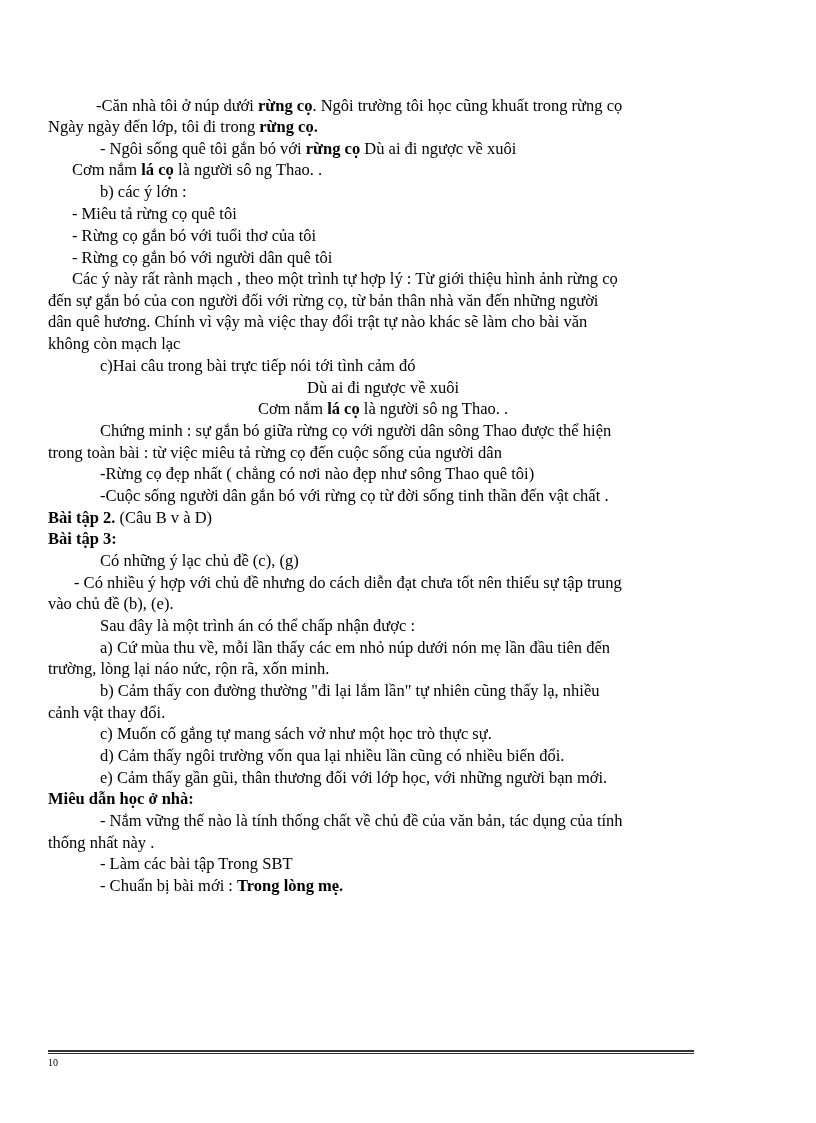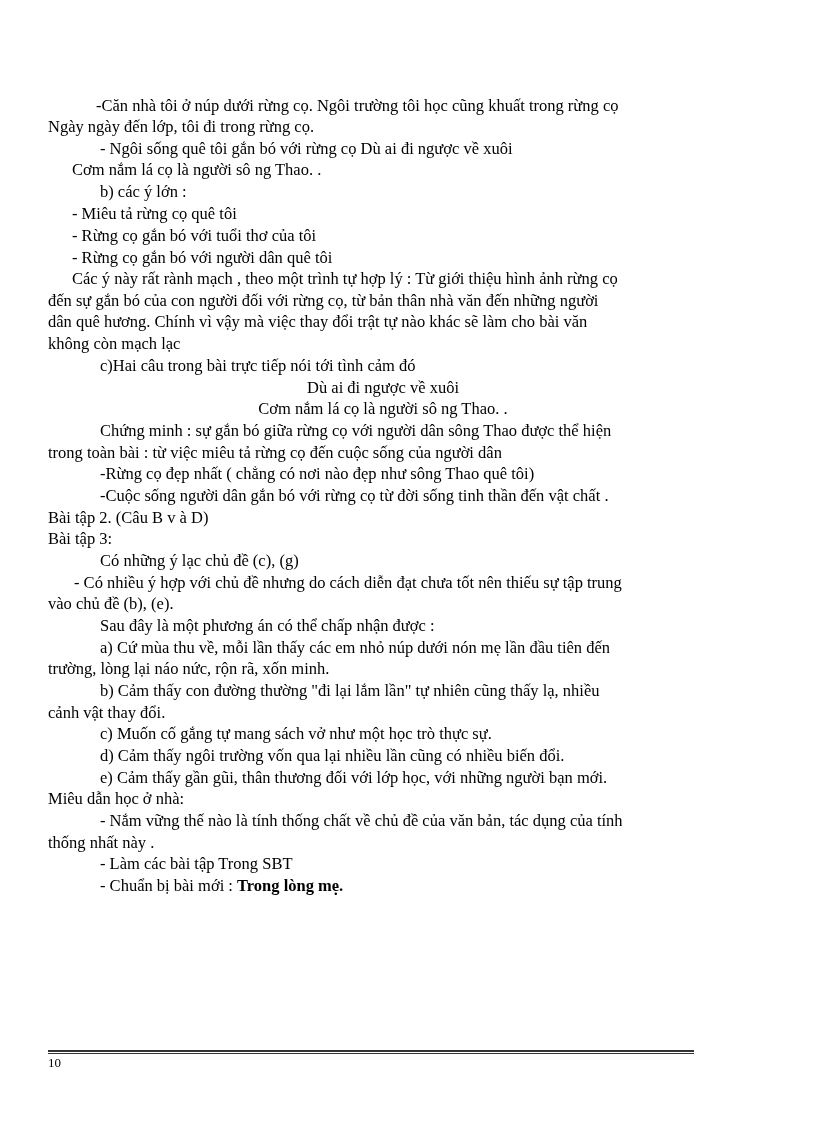--- a/index.html
+++ b/index.html
@@ -3,29 +3,29 @@
   <meta charset="utf-8">
   <style>
     html, body { margin: 0; padding: 0; background: #ffffff; }
     body {
       width: 816px; height: 1123px; position: relative; overflow: hidden;
       font-family: "Liberation Serif", "DejaVu Serif", serif;
       color: #000; font-size: 16.5px;
     }
     .page { position: absolute; left: 48px; top: 96px; width: 670px; }
     .ln { position: absolute; white-space: nowrap; line-height: 20px; }
-    .b { font-weight: normal; }
+    .b { font-weight: bold; }
     .i { }
     .bi { font-weight: bold; }
     .center { left: 0; width: 670px; text-align: center; }
     .footer-rule {
       position: absolute; left: 48px; top: 1050px; width: 646px; height: 4px;
       border-top: 2px solid #333; border-bottom: 1px solid #333; box-sizing: border-box;
     }
-    .page-num { position: absolute; left: 48px; top: 1054px; font-size: 13px; line-height: 18px; }
+    .page-num { position: absolute; left: 48px; top: 1054px; font-size: 10px; line-height: 18px; }
   </style>
 </head>
 <body>
 
 <div class="page">
   <div class="ln" style="top:0px;left:48px"><span>-Căn nhà tôi ở núp dưới </span><span class="b">rừng cọ</span><span>. Ngôi  trường tôi học cũng khuất trong rừng cọ</span></div>
   <div class="ln" style="top:21px;left:0px"><span>Ngày ngày đến lớp, tôi đi trong </span><span class="b">rừng cọ.</span></div>
   <div class="ln" style="top:43px;left:52px"><span>- Ngôi sống quê tôi gắn bó với </span><span class="b">rừng cọ</span><span> Dù ai đi </span><span class="i">ngược về xuôi</span></div>
   <div class="ln" style="top:64px;left:24px"><span>Cơm nắm </span><span class="b">lá cọ</span><span class="i">  là người sô ng Thao. .</span></div>
   <div class="ln" style="top:86px;left:52px"><span>b) các ý lớn :</span></div>
@@ -41,21 +41,21 @@
   <div class="ln center" style="top:303px"><span>Cơm nắm </span><span class="b">lá cọ</span><span class="i">  là người sô ng Thao. .</span></div>
   <div class="ln" style="top:325px;left:52px"><span>Chứng minh : sự gắn bó giữa rừng cọ với người dân sông Thao được thể hiện</span></div>
   <div class="ln" style="top:347px;left:0px"><span>trong toàn bài : từ việc miêu tả rừng cọ đến cuộc sống của người  dân</span></div>
   <div class="ln" style="top:368px;left:52px"><span>-Rừng cọ đẹp nhất  ( chẳng có nơi nào đẹp như  sông Thao quê tôi)</span></div>
   <div class="ln" style="top:390px;left:52px"><span>-Cuộc sống người  dân gắn bó với rừng cọ từ đời sống tinh thần đến vật chất .</span></div>
   <div class="ln" style="top:412px;left:0px"><span class="b">Bài tập 2.</span><span> (Câu B v à D)</span></div>
   <div class="ln" style="top:433px;left:0px"><span class="b">Bài tập 3:</span></div>
   <div class="ln" style="top:455px;left:52px"><span>Có những ý lạc chủ đề (c), (g)</span></div>
   <div class="ln" style="top:477px;left:26px"><span>- Có nhiều ý hợp với chủ đề nhưng do cách diễn đạt chưa tốt nên thiếu sự tập trung</span></div>
   <div class="ln" style="top:498px;left:0px"><span>vào chủ đề </span><span class="i">(b),</span><span> (e).</span></div>
-  <div class="ln" style="top:520px;left:52px"><span>Sau đây là một phương án có thể chấp nhận được :</span></div>
+  <div class="ln" style="top:520px;left:52px"><span>Sau đây là một trình án có thể chấp nhận được :</span></div>
   <div class="ln" style="top:542px;left:52px"><span>a) Cứ mùa thu về, mỗi lần thấy các em nhỏ núp dưới nón mẹ lần đầu tiên đến</span></div>
   <div class="ln" style="top:563px;left:0px"><span>trường, lòng lại náo nức, rộn rã, xốn minh.</span></div>
   <div class="ln" style="top:585px;left:52px"><span>b) Cảm thấy con đường thường "đi lại lắm lần" tự nhiên cũng thấy lạ, nhiều</span></div>
   <div class="ln" style="top:607px;left:0px"><span>cảnh vật thay đổi.</span></div>
   <div class="ln" style="top:628px;left:52px"><span>c) Muốn cố gắng tự mang sách vở như một học trò thực sự.</span></div>
   <div class="ln" style="top:650px;left:52px"><span>d) Cảm thấy ngôi trường vốn qua  lại nhiều  lần cũng có nhiều biến đổi.</span></div>
   <div class="ln" style="top:672px;left:52px"><span>e) Cảm thấy gần gũi, thân thương đối với lớp học, với những người bạn mới.</span></div>
   <div class="ln" style="top:693px;left:0px"><span class="b">Miêu dẫn học ở nhà:</span></div>
   <div class="ln" style="top:715px;left:52px"><span>- Nắm vững thế nào là tính thống chất về chủ đề của văn bản, tác dụng của tính</span></div>
   <div class="ln" style="top:737px;left:0px"><span>thống nhất này .</span></div>

